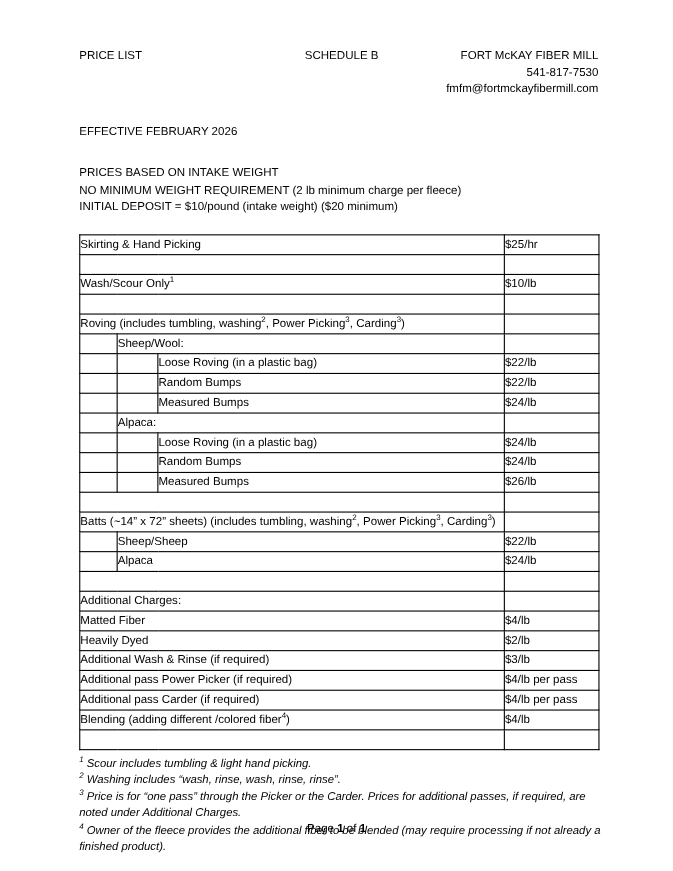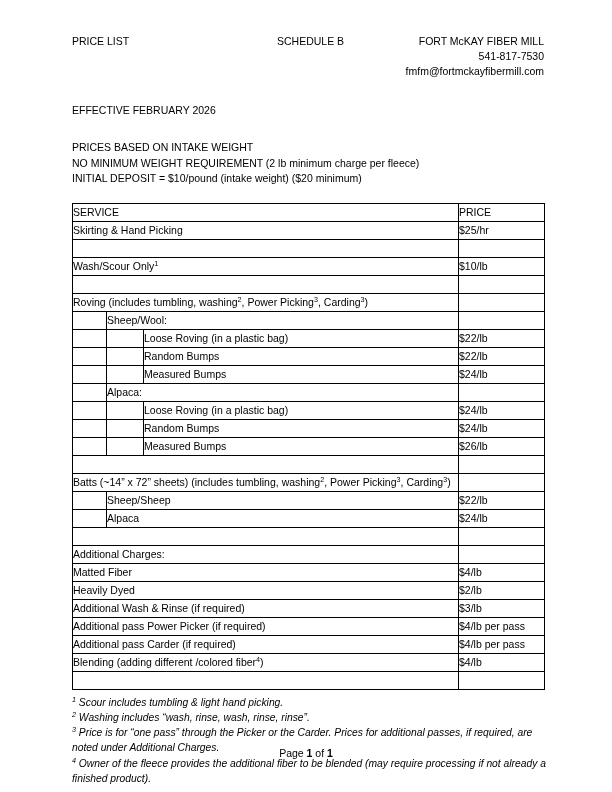--- a/index.html
+++ b/index.html
@@ -12,21 +12,21 @@
     height: 792px;
     font-family: "Liberation Sans", sans-serif;
     color: #000000;
     -webkit-font-smoothing: antialiased;
   }
   .page {
     position: relative;
     width: 612px;
     height: 684px;
     box-sizing: border-box;
-    padding: 34px 68px 0 72px;
+    padding: 44px 68px 0 72px;
   }
 
   
   .doc-header {
     display: flex;
     align-items: flex-start;
     font-size: 10.5px;
     line-height: 15px;
   }
   .hdr-left {
@@ -135,24 +135,20 @@
 
   <table class="price-table">
     <colgroup>
       <col class="c-ind1">
         <col class="c-ind2">
         <col class="c-service">
         <col class="c-price">
     </colgroup>
     <tbody id="table-body">
         <tr>
-          <td colspan="3" class="svc">SERVICE</td>
-          <td class="price">PRICE</td>
-        </tr>
-        <tr>
           <td class="svc" colspan="3">Skirting &amp; Hand Picking</td>
           <td class="price">$25/hr</td>
         </tr>
         <tr class="row-empty">
           <td colspan="3">&nbsp;</td>
           <td>&nbsp;</td>
         </tr>
         <tr>
           <td class="svc" colspan="3">Wash/Scour Only<sup>1</sup></td>
           <td class="price">$10/lb</td>

